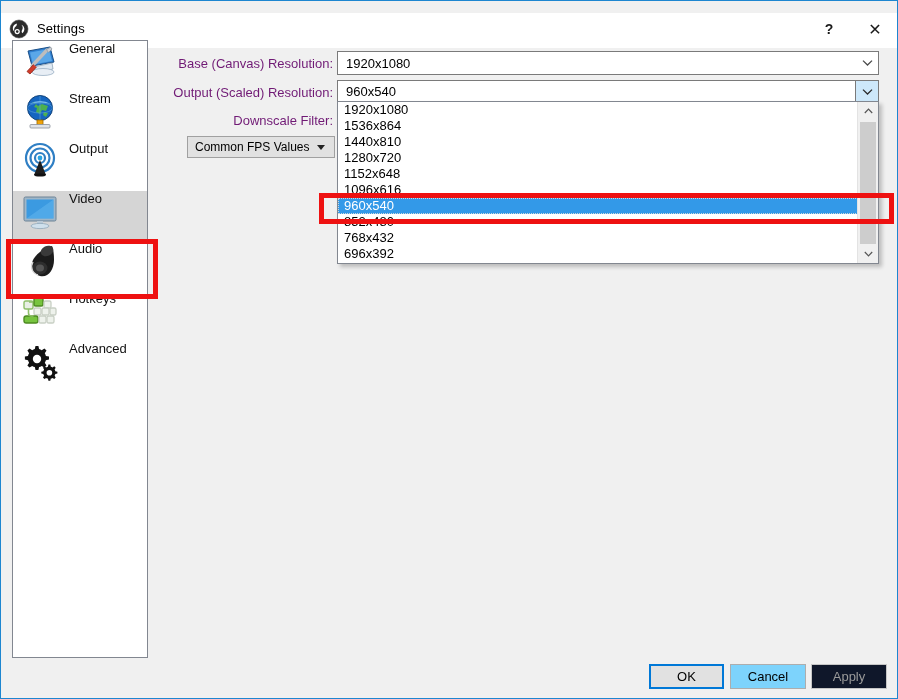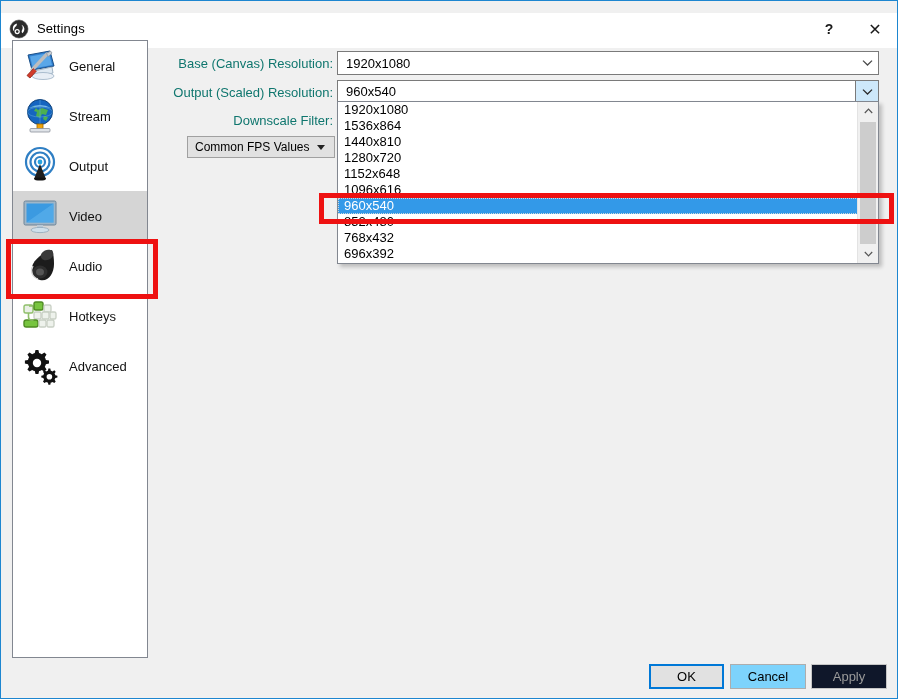--- a/index.html
+++ b/index.html
@@ -72,21 +72,20 @@
     height: 618px;
     background: #ffffff;
     border: 1px solid #828790;
     box-sizing: border-box;
     overflow: hidden;
   }
   .side-item {
     position: relative;
     height: 50px;
     display: flex;
-    align-items: center;
     padding-left: 6px;
     box-sizing: border-box;
     cursor: default;
   }
   .side-item.selected { background: #d5d5d5; }
   .side-ico {
     width: 42px;
     height: 42px;
     flex: 0 0 42px;
     display: flex;
@@ -97,21 +96,21 @@
     margin-left: 8px;
     font-size: 13px;
     color: #111;
   }
 
   
   .form-label {
     position: absolute;
     text-align: right;
     font-size: 13px;
-    color: #0f766e;
+    color: #701a75;
     white-space: nowrap;
   }
   .combo {
     position: absolute;
     box-sizing: border-box;
     background: #ffffff;
     border: 1px solid #7a7a7a;
     display: flex;
     align-items: center;
     font-size: 13px;

